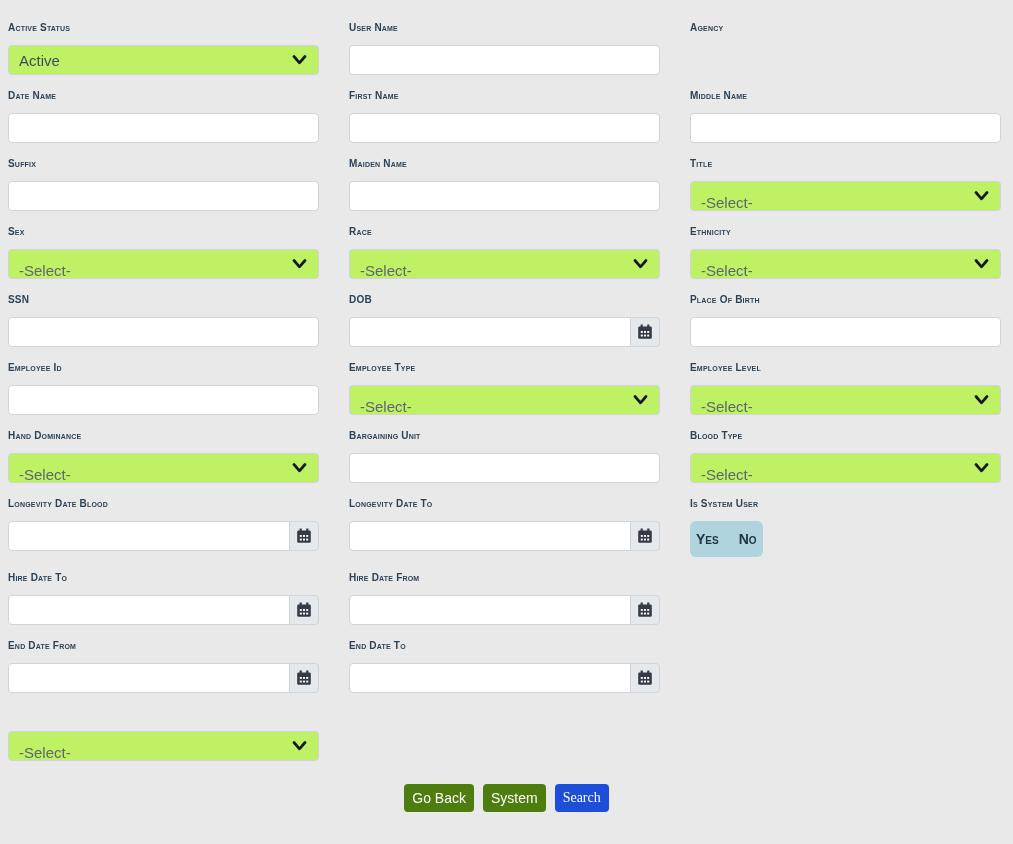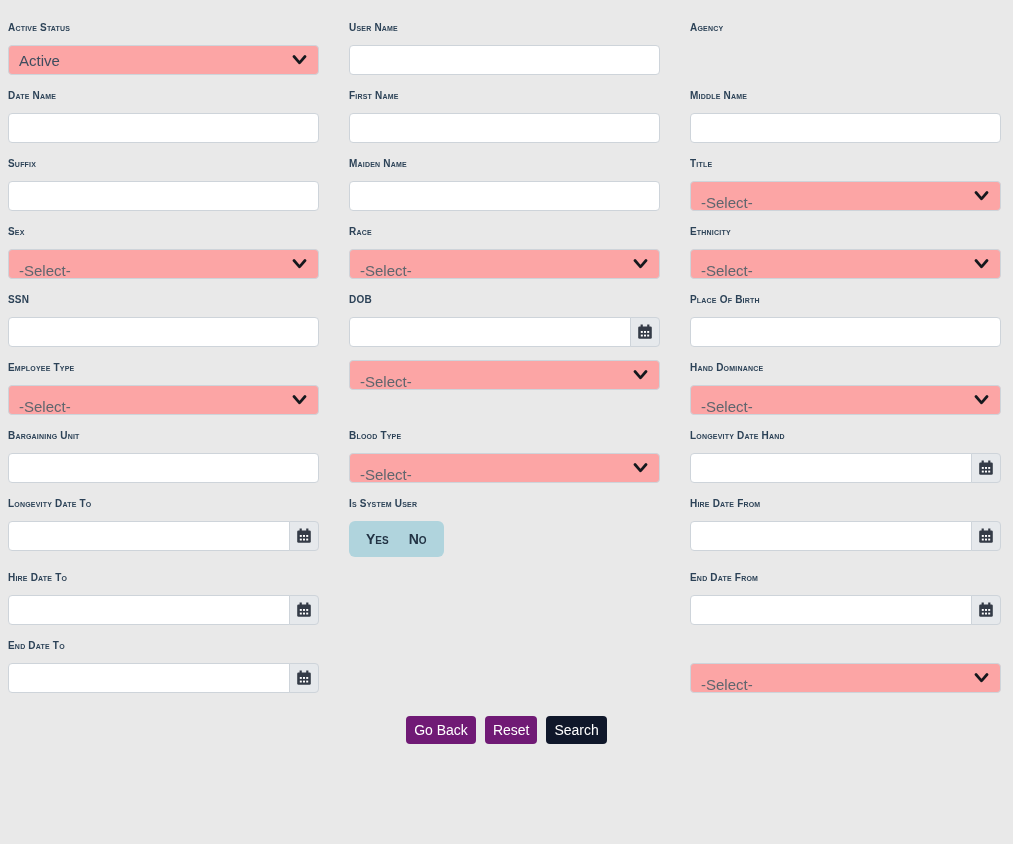--- a/index.html
+++ b/index.html
@@ -39,21 +39,21 @@
     padding:0 10px;
     outline:none;
   }
   .select{
     box-sizing:border-box;
     position:relative;
     width:100%;
     height:30px;
     border:1px solid #ced4da;
     border-radius:4px;
-    background:#fca5a5;
+    background:#bef264;
     display:flex;
     align-items:center;
     padding:0 34px 0 10px;
     cursor:pointer;
   }
   .sel-val{
     font-size:15px;
     color:#3e4d5e;
     white-space:nowrap;
     overflow:hidden;
@@ -79,21 +79,21 @@
     display:flex;align-items:center;justify-content:center;
     cursor:pointer;padding:0;
   }
   .ibtn.wide{flex:0 0 34px;width:34px;}
   .toggle{
     display:inline-flex;
     align-items:center;
     gap:20px;
     background:#b0d4dd;
     border-radius:6px;
-    padding:0 17px;
+    padding:0 6px;
     height:36px;
   }
   .topt{
     font-size:14px;
     font-weight:700;
     font-variant:small-caps;
     color:#223344;
     cursor:pointer;
   }
   .filler{min-height:1px;}
@@ -108,22 +108,22 @@
     height:28px;
     border:none;
     border-radius:4px;
     padding:0 8px;
     font-family:inherit;
     font-size:14px;
     color:#ffffff;
     cursor:pointer;
     line-height:28px;
   }
-  .btn.tan{background:#701a75;}
-  .btn.slate{background:#0f172a;}
+  .btn.tan{background:#4d7c0f;}
+  .btn.slate{background:#1d4ed8;font-family:Liberation Serif, serif;}
   .icon{line-height:0;display:inline-flex;}
 </style>
 </head>
 <body>
 
 <div class="form-grid">
 
   <div class="field">
     <label class="flabel">Active Status</label>
     <div class="select">
@@ -247,34 +247,39 @@
           </span>
       </button>
     </div>
   </div>
 
   <div class="field">
     <label class="flabel">Place Of Birth</label>
     <input class="tinput" type="text" style="">
   </div>
 
+  <div class="field">
+    <label class="flabel">Employee Id</label>
+    <input class="tinput" type="text" style="">
+  </div>
 
   <div class="field">
     <label class="flabel">Employee Type</label>
     <div class="select">
       <span class="sel-val placeholder">-Select-</span>
       <span class="chev icon">
           <svg width="15" height="10" viewBox="0 0 15 10">
             <path d="M2 1.5 L7.5 7.8 L13 1.5" fill="none" stroke="#14181d" stroke-width="2.7" stroke-linecap="round" stroke-linejoin="round"></path>
           </svg>
         </span>
     </div>
   </div>
 
   <div class="field">
+    <label class="flabel">Employee Level</label>
     <div class="select">
       <span class="sel-val placeholder">-Select-</span>
       <span class="chev icon">
           <svg width="15" height="10" viewBox="0 0 15 10">
             <path d="M2 1.5 L7.5 7.8 L13 1.5" fill="none" stroke="#14181d" stroke-width="2.7" stroke-linecap="round" stroke-linejoin="round"></path>
           </svg>
         </span>
     </div>
   </div>
 
@@ -301,21 +306,21 @@
       <span class="sel-val placeholder">-Select-</span>
       <span class="chev icon">
           <svg width="15" height="10" viewBox="0 0 15 10">
             <path d="M2 1.5 L7.5 7.8 L13 1.5" fill="none" stroke="#14181d" stroke-width="2.7" stroke-linecap="round" stroke-linejoin="round"></path>
           </svg>
         </span>
     </div>
   </div>
 
   <div class="field">
-    <label class="flabel">Longevity Date Hand</label>
+    <label class="flabel">Longevity Date Blood</label>
     <div class="igroup">
       <input class="tinput" type="text" style="">
       <button class="ibtn">
         <span class="icon">
             <svg width="16" height="16" viewBox="0 0 16 16">
               <g fill="#343b47">
                 <rect x="3.6" y="0.5" width="2.2" height="3"></rect>
                 <rect x="10.2" y="0.5" width="2.2" height="3"></rect>
                 <rect x="1.2" y="2.4" width="13.6" height="12.4" rx="1.4"></rect>
               </g>
@@ -361,47 +366,47 @@
 
   <div class="field">
     <label class="flabel">Is System User</label>
     <div class="toggle">
       <span class="topt">Yes</span>
       <span class="topt">No</span>
     </div>
   </div>
 
   <div class="field">
+    <label class="flabel">Hire Date To</label>
+    <div class="igroup">
+      <input class="tinput" type="text" style="">
+      <button class="ibtn">
+        <span class="icon">
+            <svg width="16" height="16" viewBox="0 0 16 16">
+              <g fill="#343b47">
+                <rect x="3.6" y="0.5" width="2.2" height="3"></rect>
+                <rect x="10.2" y="0.5" width="2.2" height="3"></rect>
+                <rect x="1.2" y="2.4" width="13.6" height="12.4" rx="1.4"></rect>
+              </g>
+              <g fill="#ffffff">
+                <rect x="3.8" y="7" width="2" height="1.9"></rect>
+                <rect x="7" y="7" width="2" height="1.9"></rect>
+                <rect x="10.2" y="7" width="2" height="1.9"></rect>
+                <rect x="3.8" y="10.6" width="2" height="1.9"></rect>
+                <rect x="7" y="10.6" width="2" height="1.9"></rect>
+                <rect x="10.2" y="10.6" width="2" height="1.9"></rect>
+              </g>
+            </svg>
+          </span>
+      </button>
+    </div>
+  </div>
+
+  <div class="field">
     <label class="flabel">Hire Date From</label>
-    <div class="igroup">
-      <input class="tinput" type="text" style="">
-      <button class="ibtn">
-        <span class="icon">
-            <svg width="16" height="16" viewBox="0 0 16 16">
-              <g fill="#343b47">
-                <rect x="3.6" y="0.5" width="2.2" height="3"></rect>
-                <rect x="10.2" y="0.5" width="2.2" height="3"></rect>
-                <rect x="1.2" y="2.4" width="13.6" height="12.4" rx="1.4"></rect>
-              </g>
-              <g fill="#ffffff">
-                <rect x="3.8" y="7" width="2" height="1.9"></rect>
-                <rect x="7" y="7" width="2" height="1.9"></rect>
-                <rect x="10.2" y="7" width="2" height="1.9"></rect>
-                <rect x="3.8" y="10.6" width="2" height="1.9"></rect>
-                <rect x="7" y="10.6" width="2" height="1.9"></rect>
-                <rect x="10.2" y="10.6" width="2" height="1.9"></rect>
-              </g>
-            </svg>
-          </span>
-      </button>
-    </div>
-  </div>
-
-  <div class="field">
-    <label class="flabel">Hire Date To</label>
     <div class="igroup">
       <input class="tinput" type="text" style="">
       <button class="ibtn">
         <span class="icon">
             <svg width="16" height="16" viewBox="0 0 16 16">
               <g fill="#343b47">
                 <rect x="3.6" y="0.5" width="2.2" height="3"></rect>
                 <rect x="10.2" y="0.5" width="2.2" height="3"></rect>
                 <rect x="1.2" y="2.4" width="13.6" height="12.4" rx="1.4"></rect>
               </g>
@@ -483,15 +488,15 @@
             <path d="M2 1.5 L7.5 7.8 L13 1.5" fill="none" stroke="#14181d" stroke-width="2.7" stroke-linecap="round" stroke-linejoin="round"></path>
           </svg>
         </span>
     </div>
   </div>
 
 </div>
 
 <div class="btnrow">
   <button class="btn tan">Go Back</button>
-  <button class="btn tan">Reset</button>
+  <button class="btn tan">System</button>
   <button class="btn slate">Search</button>
 </div>
 
 </body></html>

